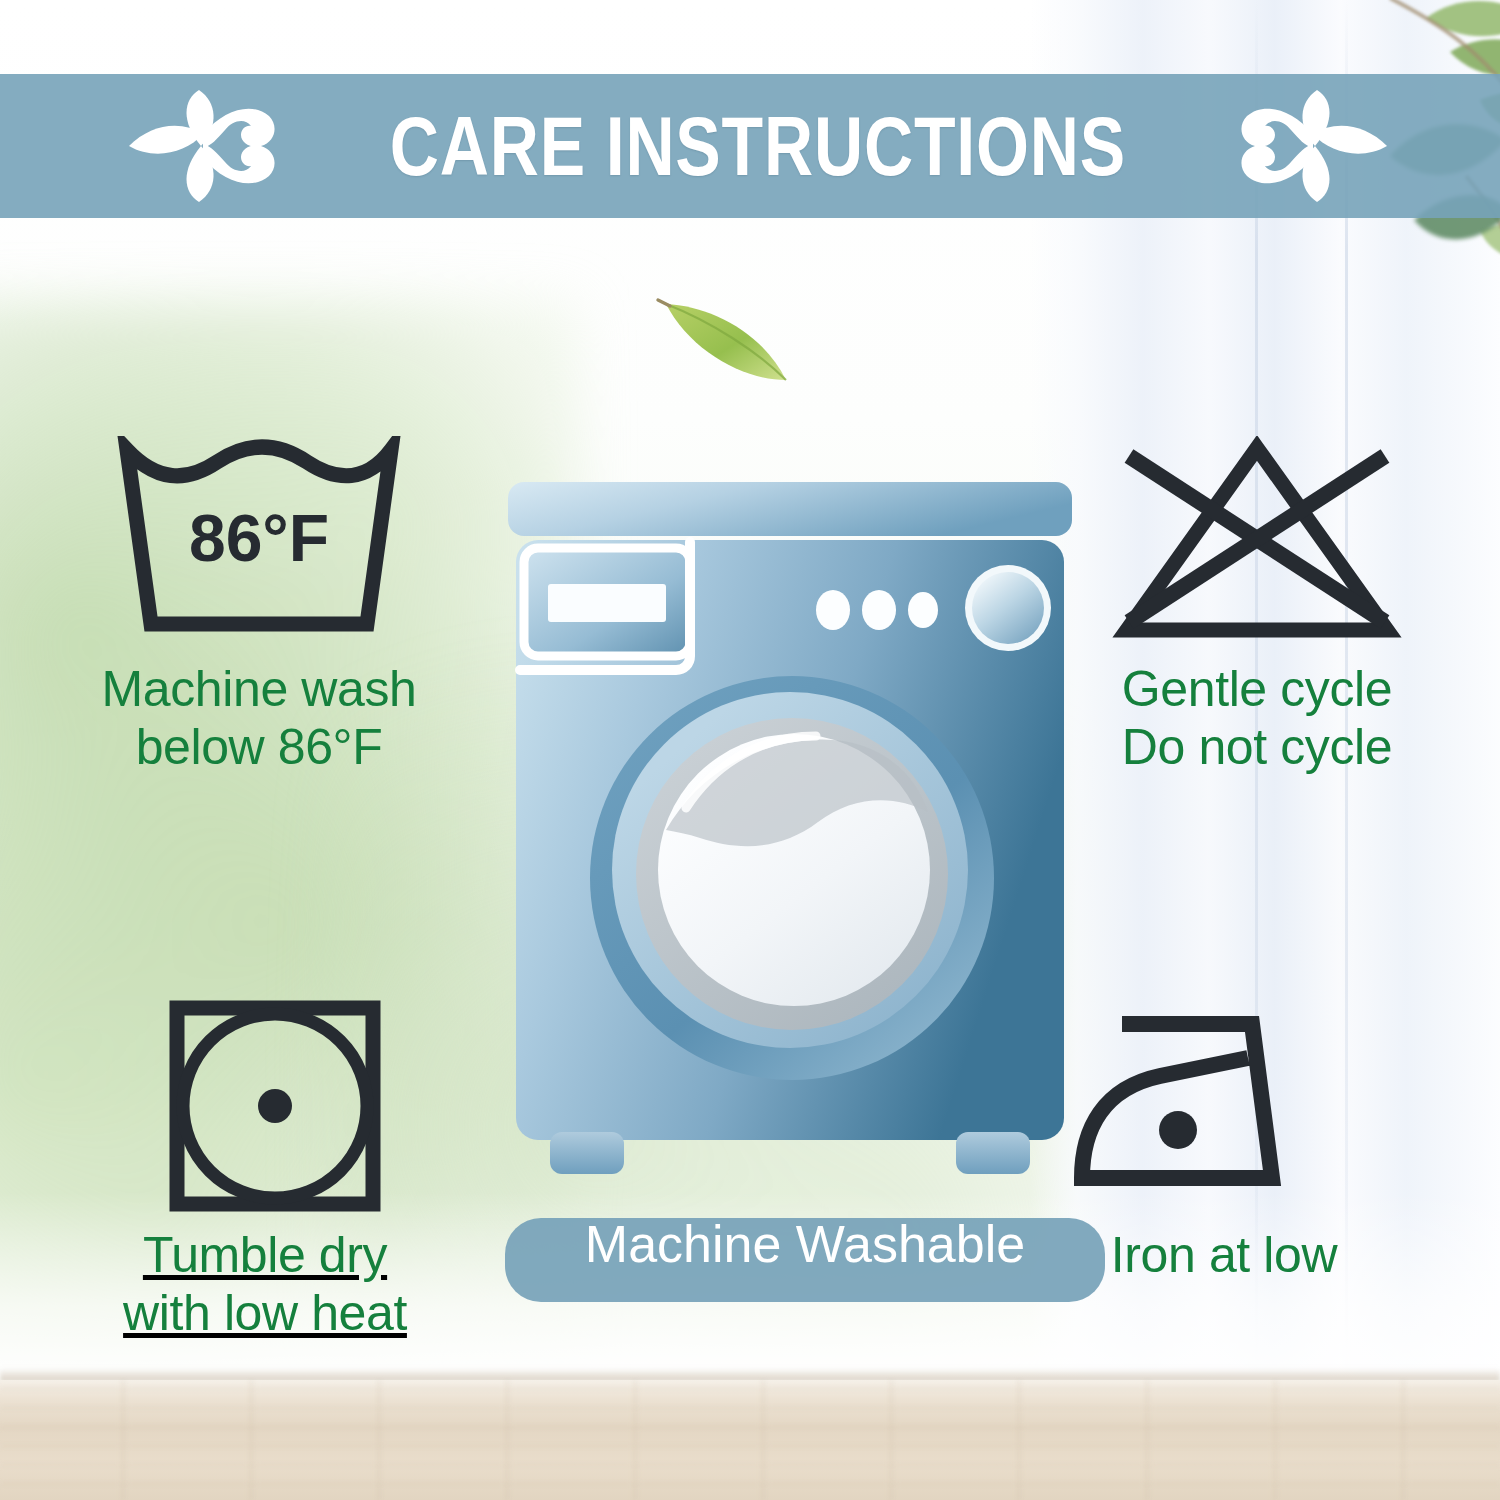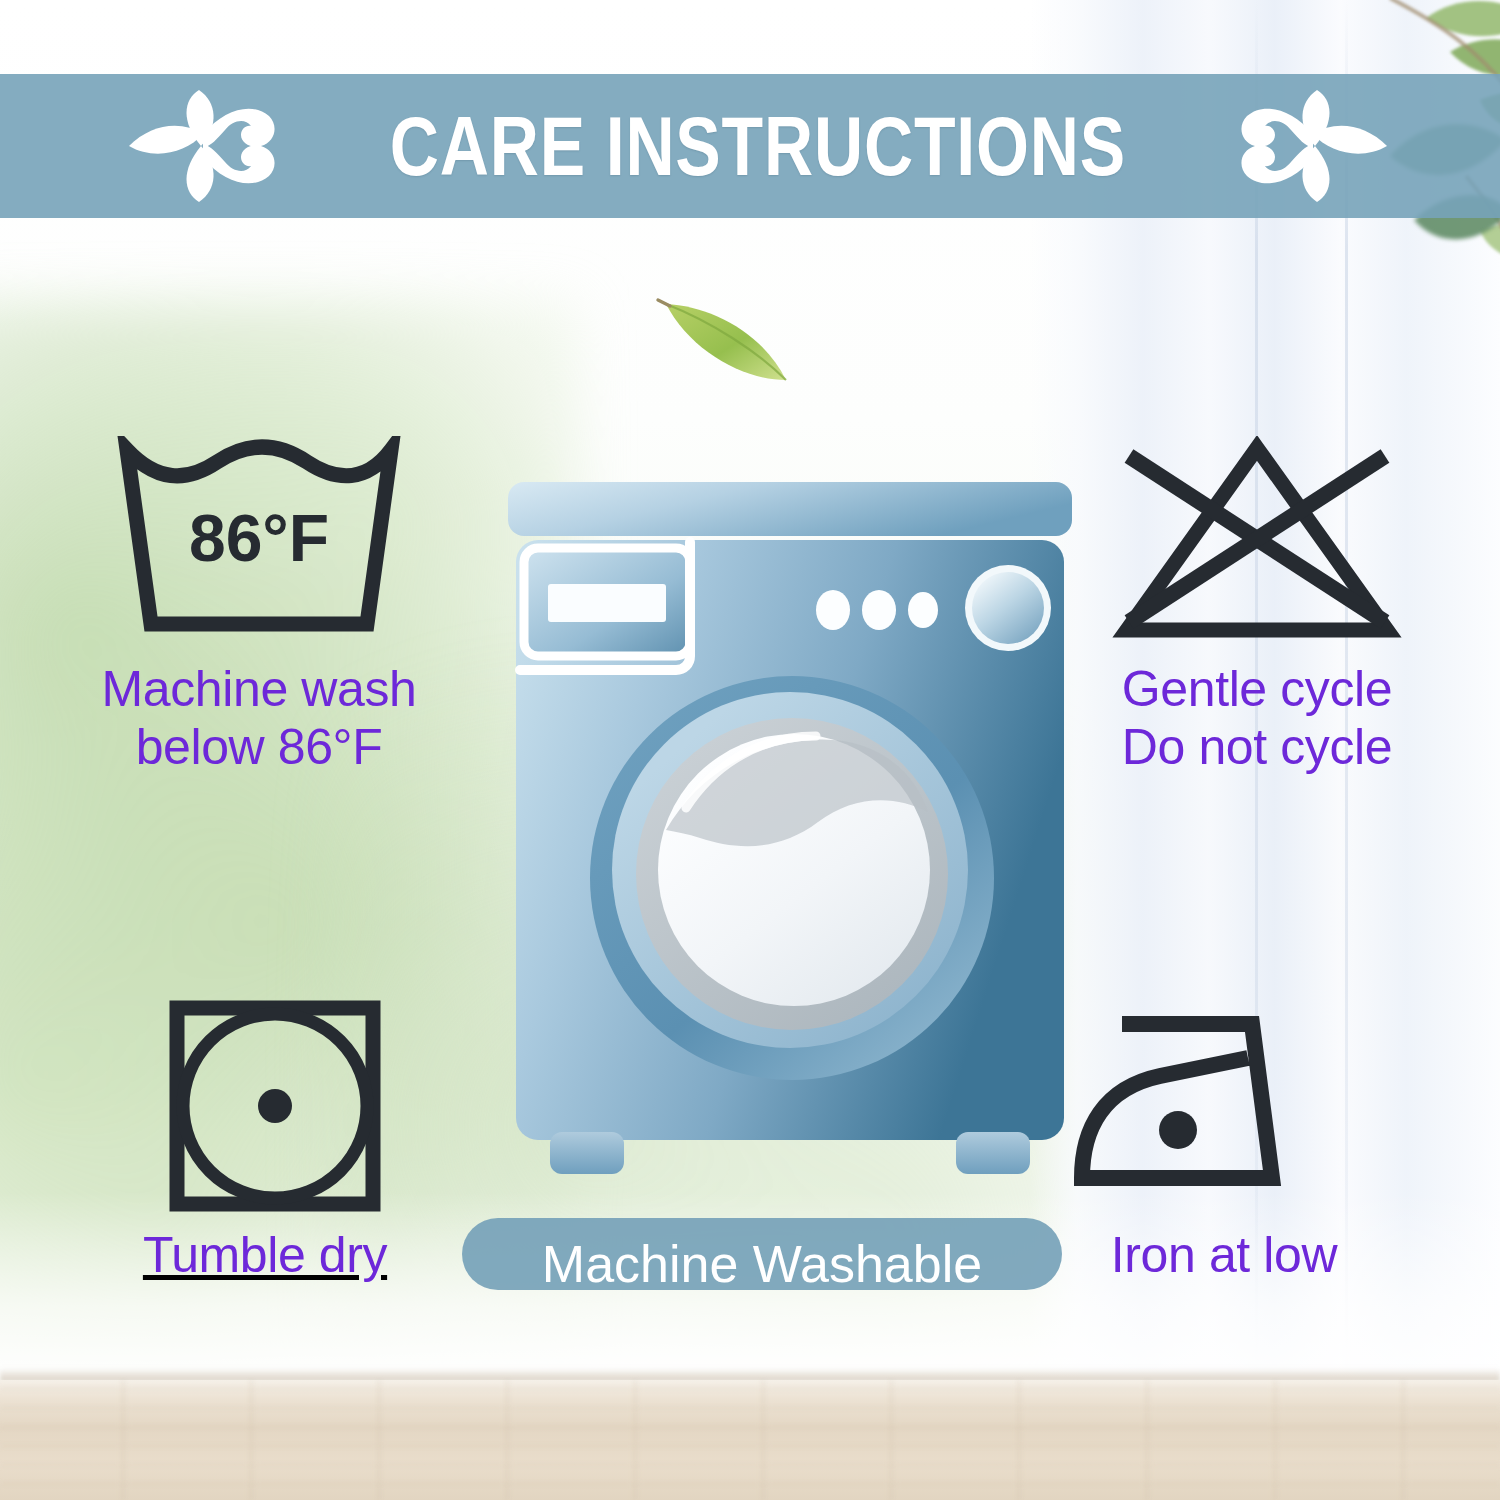--- a/index.html
+++ b/index.html
@@ -161,21 +161,21 @@
   .care-cell {
     position: absolute;
     display: flex;
     flex-direction: column;
     align-items: center;
   }
   .care-icon { display: block; }
   .care-caption {
     margin-top: 14px;
     text-align: center;
-    color: #6d28d9;
+    color: #15803d;
     font-size: 50px;
     line-height: 1.16;
     letter-spacing: -0.4px;
     white-space: nowrap;
   }
   .care-caption .ln { display: block; }
 
   #cell-wash   { left: 24px;   top: 436px; width: 470px; }
   #cell-bleach { left: 1022px; top: 436px; width: 470px; }
   #cell-dry    { left: 30px;   top: 1000px; width: 470px; text-decoration: underline; }
@@ -186,28 +186,28 @@
     position: absolute;
     left: 500px;
     top: 478px;
     width: 580px;
     height: 700px;
   }
 
   
   .pill {
     position: absolute;
-    left: 462px;
+    left: 505px;
     top: 1218px;
     width: 600px;
-    height: 72px;
+    height: 84px;
     border-radius: 36px;
     background: rgba(118,162,184,0.92);
     display: flex;
-    align-items: flex-end;
+    align-items: flex-start;
     justify-content: center;
   }
   .pill-label {
     color: #ffffff;
     font-size: 52px;
     line-height: 1;
     letter-spacing: 0px;
     white-space: nowrap;
   }
 
@@ -320,20 +320,21 @@
   </div>
 
   <div class="care-cell" id="cell-dry">
     <svg class="care-icon" width="300" height="212" viewBox="0 0 300 212">
       <rect x="62" y="8" width="196" height="196" fill="none" stroke="#262B31" stroke-width="15"></rect>
       <circle cx="160" cy="106" r="92" fill="none" stroke="#262B31" stroke-width="13"></circle>
       <circle cx="160" cy="106" r="17" fill="#262B31"></circle>
     </svg>
     <div class="care-caption">
       <span class="ln">Tumble dry</span>
+      <span class="ln">with low heat</span>
     </div>
   </div>
 
   <div class="care-cell" id="cell-iron">
     <svg class="care-icon" width="300" height="212" viewBox="0 0 300 212">
       <path d="M48 24 L178 24 L198 178 L8 178 C8 128 30 88 86 76 L174 58" fill="none" stroke="#262B31" stroke-width="16" stroke-linejoin="miter" stroke-linecap="butt"></path>
       <circle cx="104" cy="130" r="19" fill="#262B31"></circle>
     </svg>
     <div class="care-caption">
       <span class="ln">Iron at low</span>

